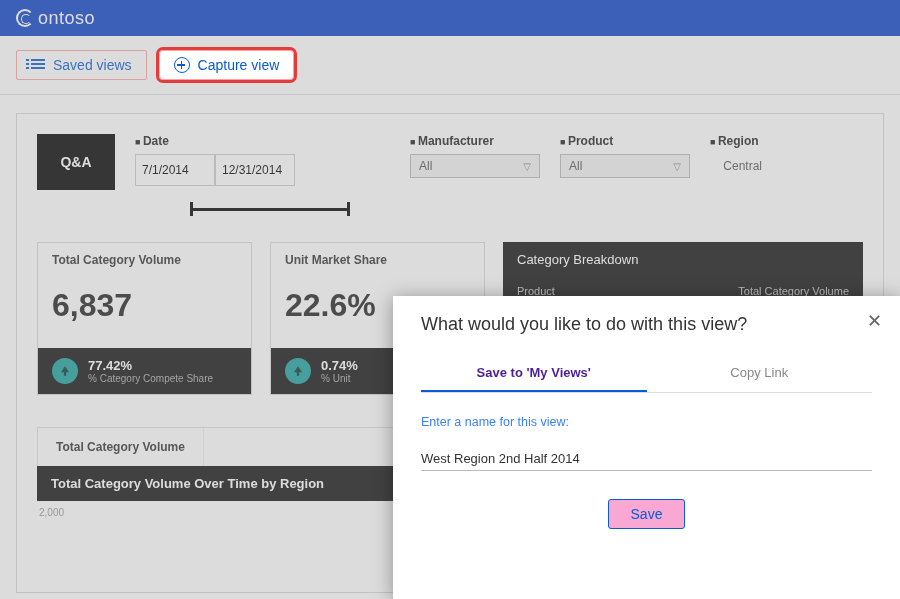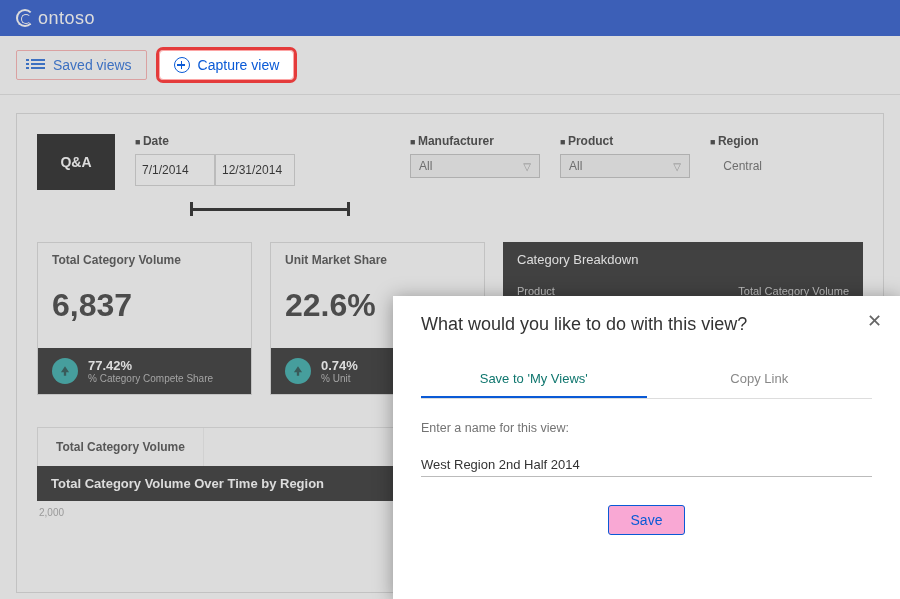--- a/index.html
+++ b/index.html
@@ -48,27 +48,27 @@
   .tab-strip{display:flex; margin-top:32px; border:1px solid #ddd; border-bottom:none; width:430px;}
   .tab-strip .tab{padding:12px 18px; font-size:12px; color:#bbb; border-right:1px solid #eee;}
   .tab-strip .tab.active{color:#333; font-weight:600;}
   .chart-header{background:#111; color:#fff; padding:10px 14px; font-weight:600; font-size:13px; margin-top:0;}
   .axis-label{font-size:10px; color:#999; padding:6px 2px;}
   
   .dim{position:absolute; inset:0; background:rgba(155,155,155,0.35); pointer-events:none;}
   .highlight{position:relative; z-index:2;}
   
   .dialog{position:absolute; top:296px; left:393px; right:0; bottom:0; background:#fff; box-shadow:0 2px 18px rgba(0,0,0,0.35); padding:18px 28px; z-index:5;}
-  .dlg-title{font-size:18px; color:#333; margin-bottom:26px;}
+  .dlg-title{font-size:18px; color:#333; margin-bottom:20px;}
   .close-x{position:absolute; top:14px; right:18px; font-size:18px; color:#666; cursor:pointer; font-weight:300;}
   .dlg-tabs{display:flex; border-bottom:1px solid #ddd;}
   .dlg-tab{flex:1; text-align:center; padding:10px 0; font-size:13px; color:#888; cursor:pointer;}
-  .dlg-tab.active{color:#0f766e; font-weight:400; border-bottom:2px solid #0a5ad6;}
+  .dlg-tab.active{color:#4c1d95; font-weight:700; border-bottom:2px solid #0a5ad6;}
   .dlg-body{padding-top:22px;}
-  .dlg-label{font-size:12.5px; color:#737373; margin-bottom:18px;}
+  .dlg-label{font-size:12.5px; color:#3b82f6; margin-bottom:18px;}
   .dlg-input{width:100%; border:none; border-bottom:1px solid #bbb; padding:4px 0; font-size:13px; color:#333; outline:none;}
   .dlg-actions{display:flex; justify-content:center; margin-top:28px;}
   .btn-primary{border:1px solid #0a5ad6; color:#0a5ad6; background:#f9a8d4; padding:6px 22px; font-size:14px; border-radius:3px; cursor:pointer;}
 </style>
 </head>
 <body>
 
 <div class="topbar">
   <div class="brand">
     <span class="brand-icon"></span>

